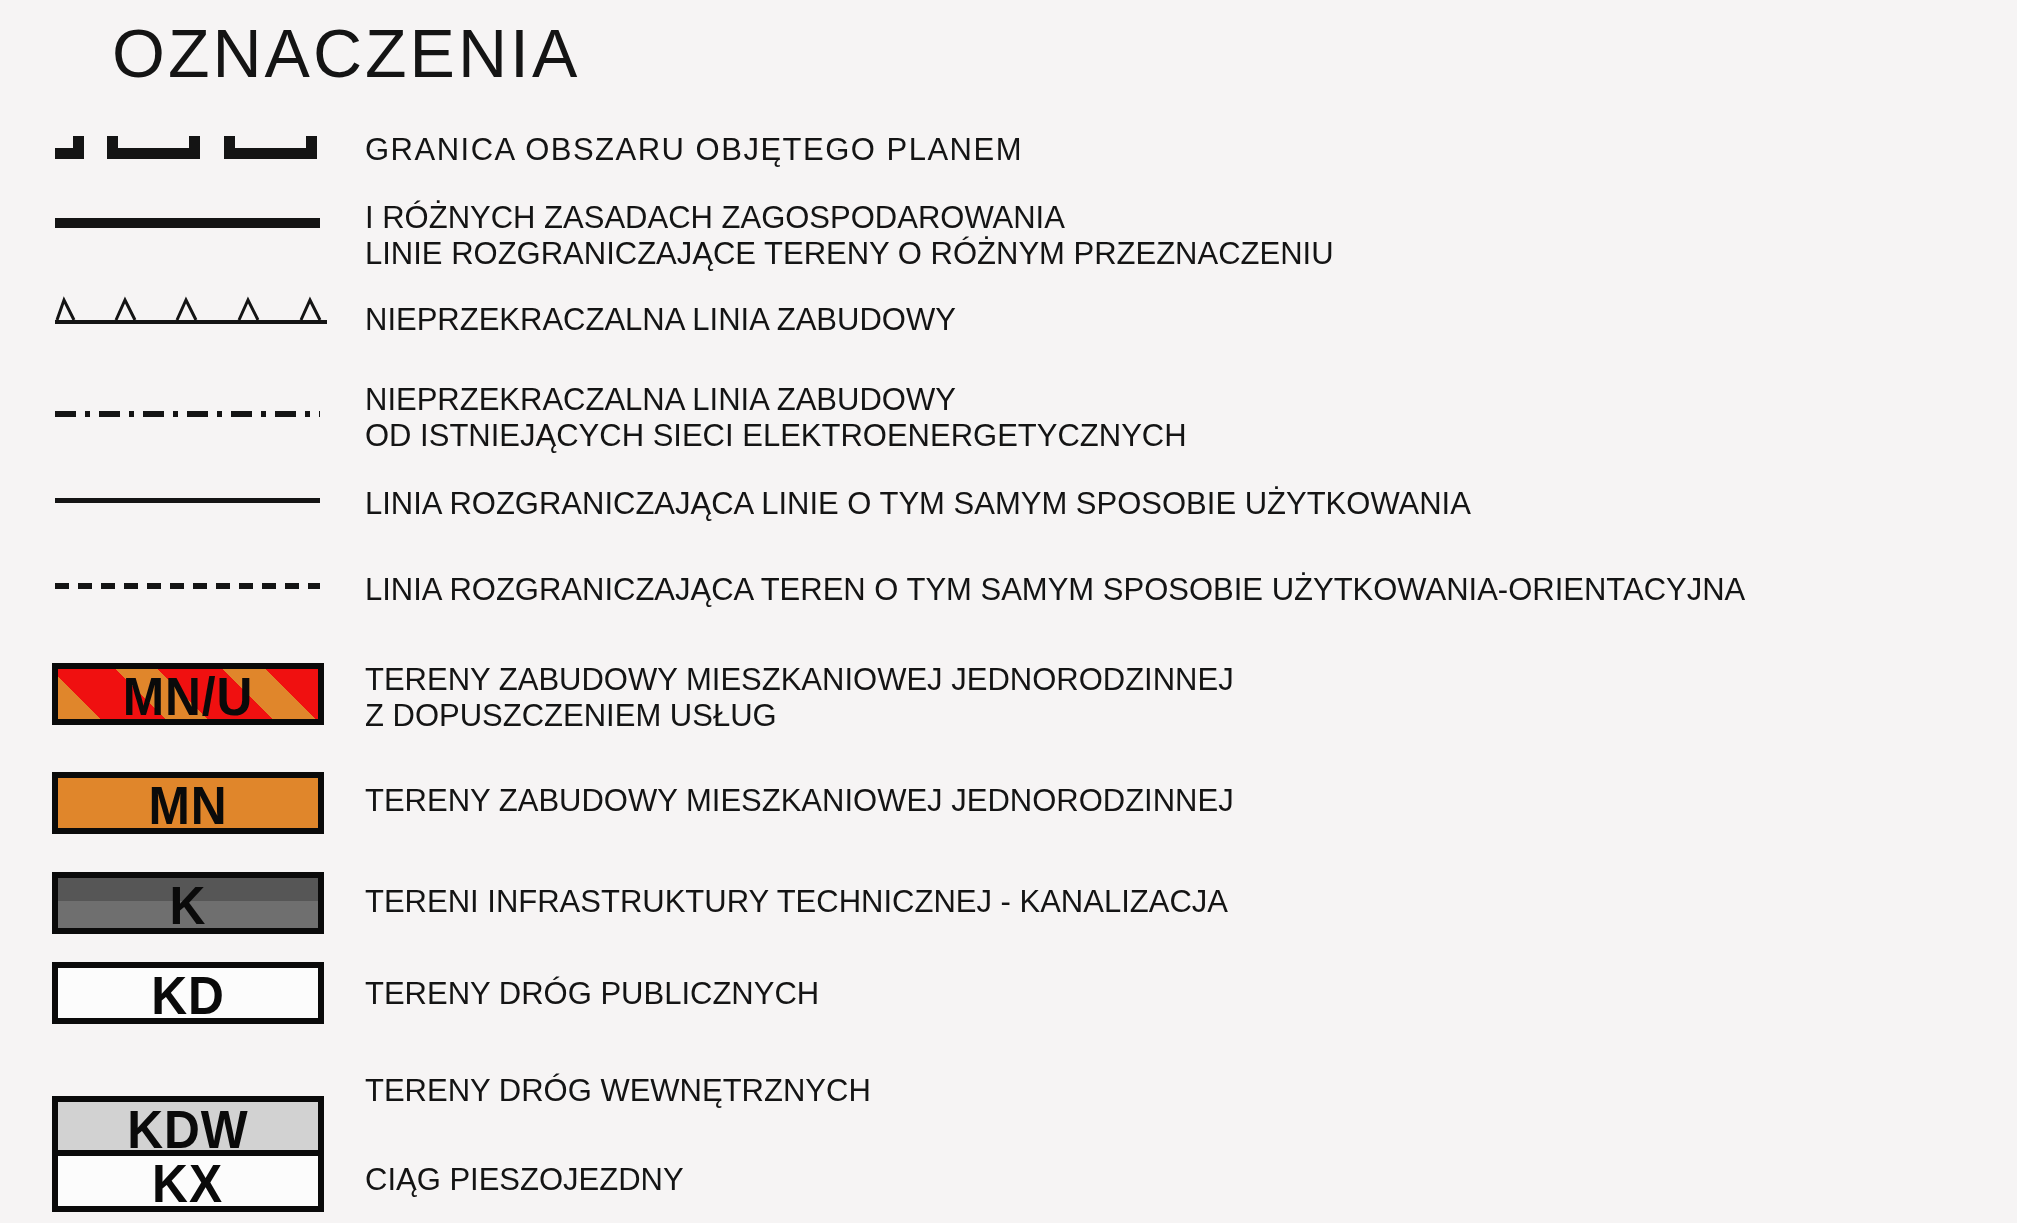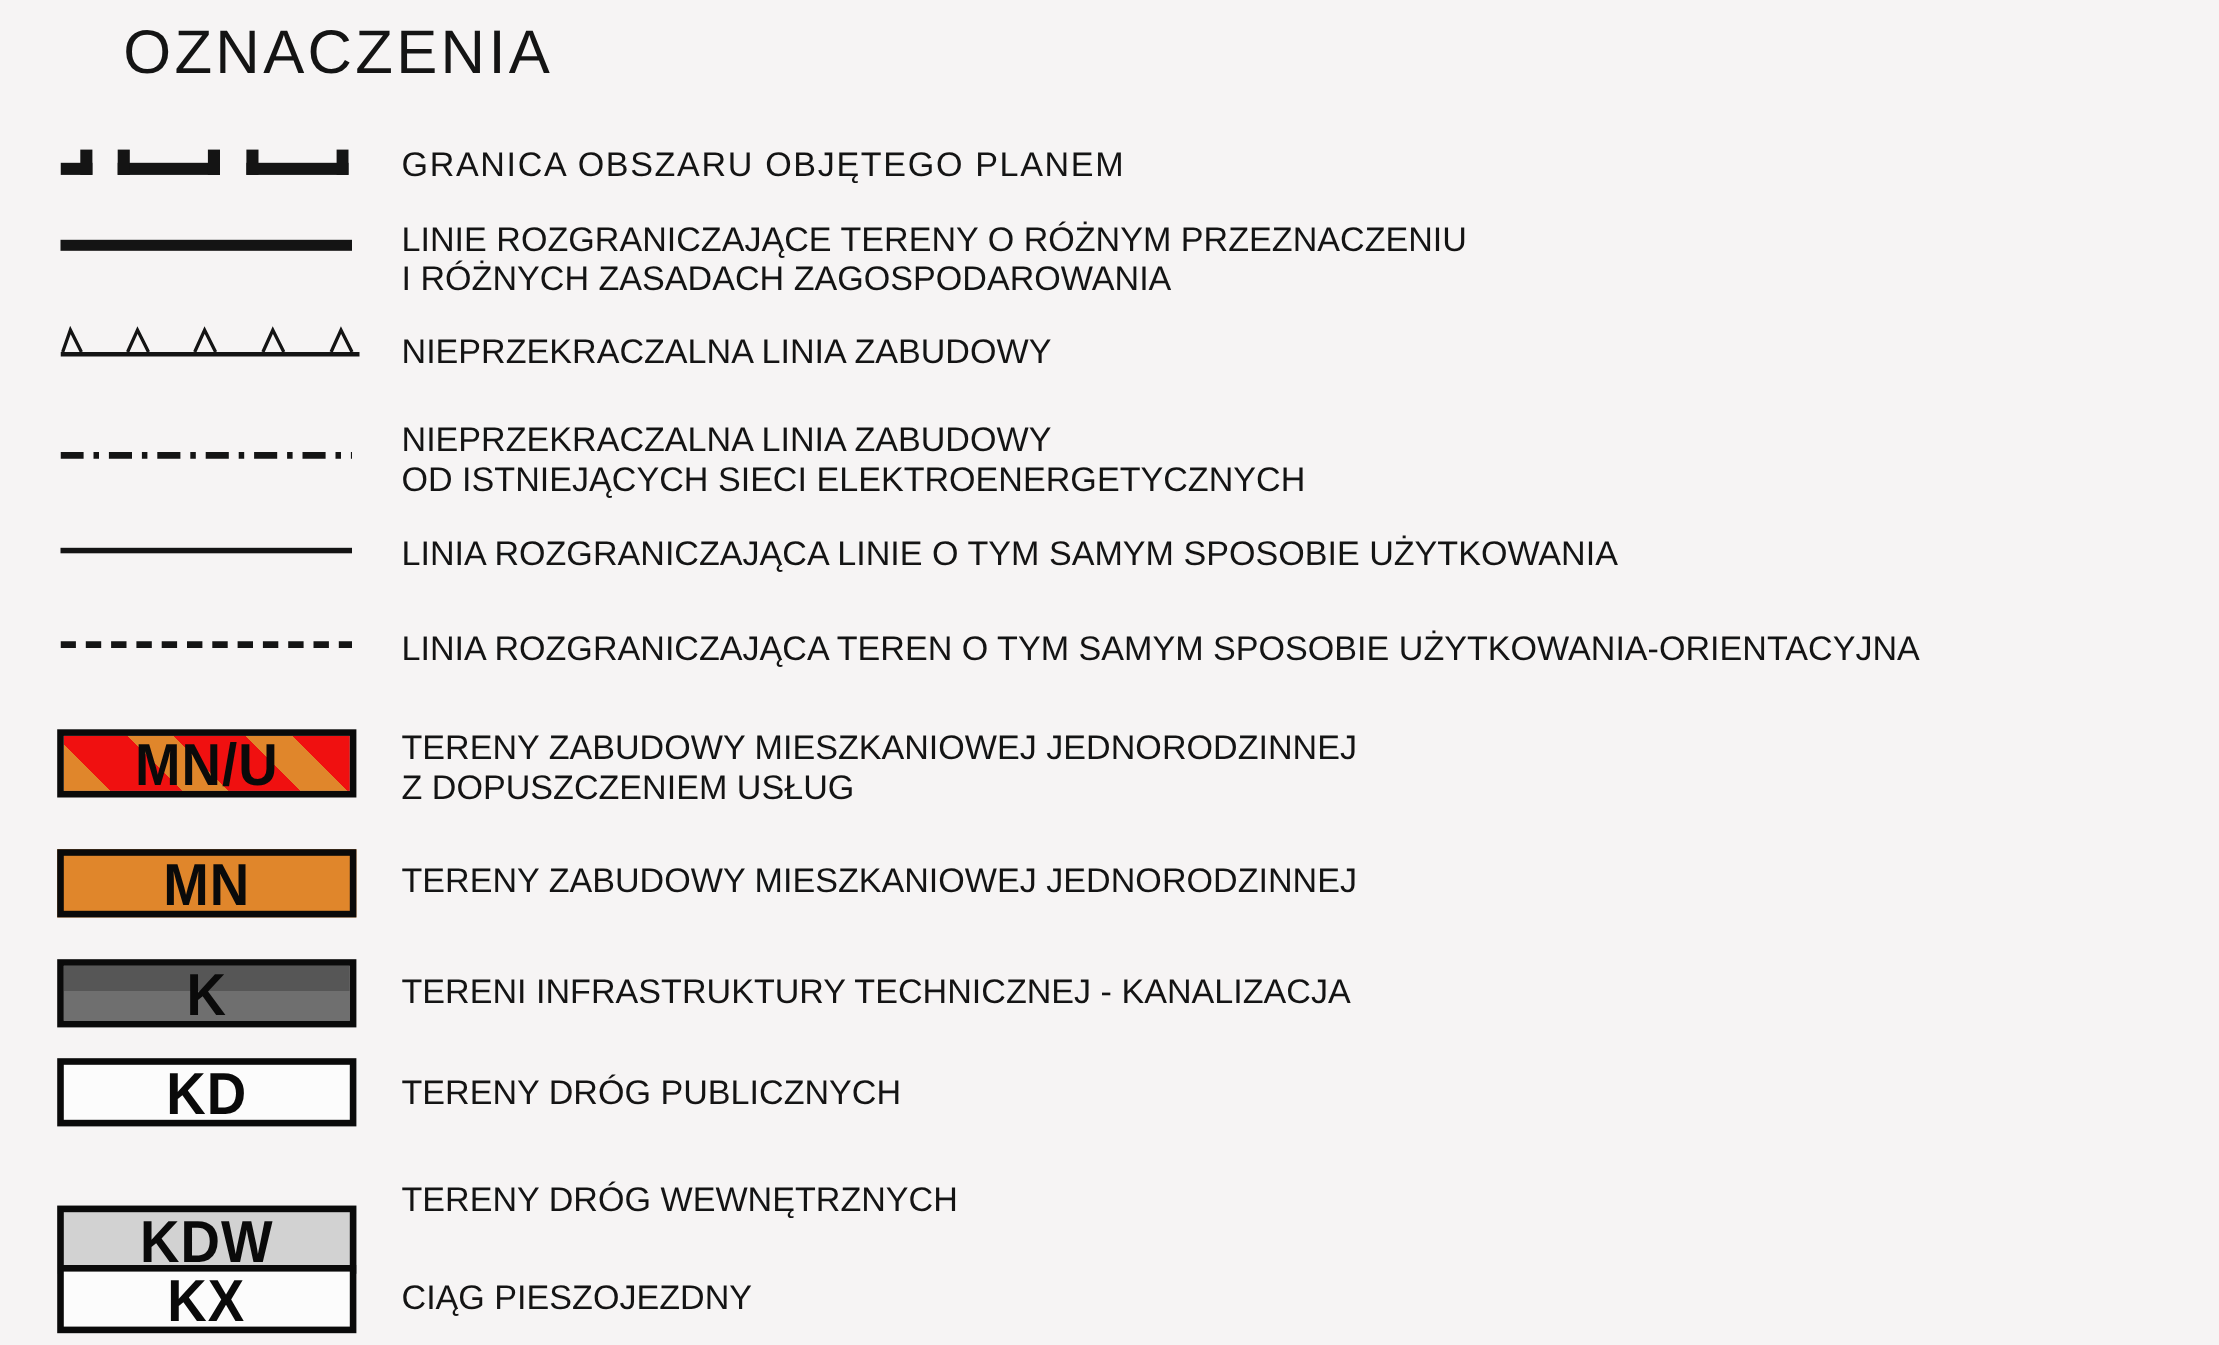--- a/index.html
+++ b/index.html
@@ -5,21 +5,21 @@
   html,body{margin:0;padding:0;}
   body{
     width:2017px;height:1223px;position:relative;overflow:hidden;
     background:var(--background,#F6F4F4);
     font-family:"Liberation Sans",sans-serif;
     color:var(--ink,#141414);
   }
   .abs{position:absolute;}
   #title{
     left:112px;top:14px;
-    font-size:56px;letter-spacing:3px;font-weight:400;
+    font-size:68px;letter-spacing:3px;font-weight:400;
     white-space:nowrap;
   }
   .sym{left:55px;}
   .txt{
     left:365px;font-size:31px;font-weight:400;line-height:36px;white-space:nowrap;
   }
   .txt.sp1{letter-spacing:1.5px;}
   .symline{background:var(--ink,#141414);width:265px;}
   .bar10{height:10px;}
   .bar5{height:5px;}
@@ -64,22 +64,22 @@
       <rect x="169" y="15" width="93" height="11"></rect>
         <rect x="169" y="3" width="11" height="23"></rect>
         <rect x="251" y="3" width="11" height="23"></rect>
     </g>
   </svg>
 </div>
 <div class="abs txt sp1" style="top:132px;">GRANICA OBSZARU OBJĘTEGO PLANEM</div>
 
 <div class="abs sym symline bar10" style="top:218px;"></div>
 <div class="abs txt" style="top:200px;">
+  <div>I RÓŻNYCH ZASADACH ZAGOSPODAROWANIA</div>
   <div>LINIE ROZGRANICZAJĄCE TERENY O RÓŻNYM PRZEZNACZENIU</div>
-  <div>I RÓŻNYCH ZASADACH ZAGOSPODAROWANIA</div>
 </div>
 
 <div class="abs sym" style="top:296px;">
   <svg width="272" height="30" viewBox="0 0 272 30" aria-hidden="true">
     <line x1="0" y1="26" x2="272" y2="26" stroke="#141414" stroke-width="4"></line>
     <g fill="none" stroke="#141414" stroke-width="3">
       <path d="M2 24 L9 4 L19 24"></path>
       <path d="M61 24 L70 4 L80 24"></path>
       <path d="M122 24 L131 4 L141 24"></path>
       <path d="M184 24 L193 4 L203 24"></path>

